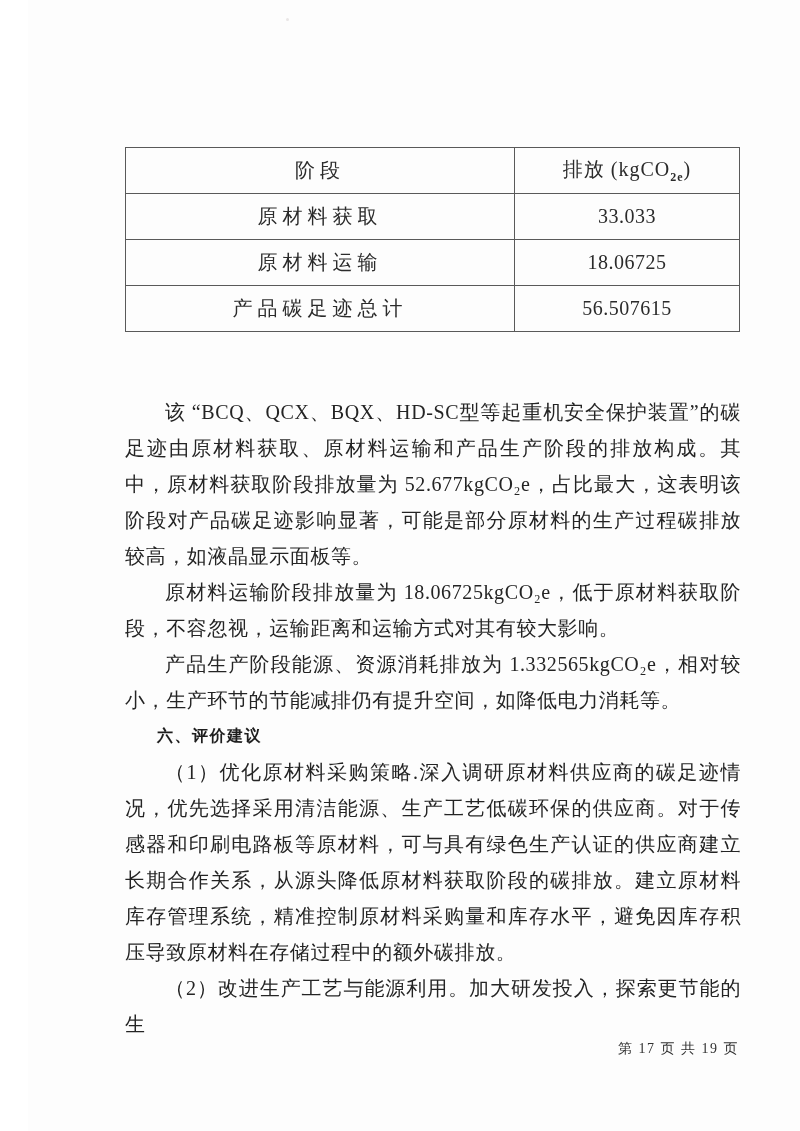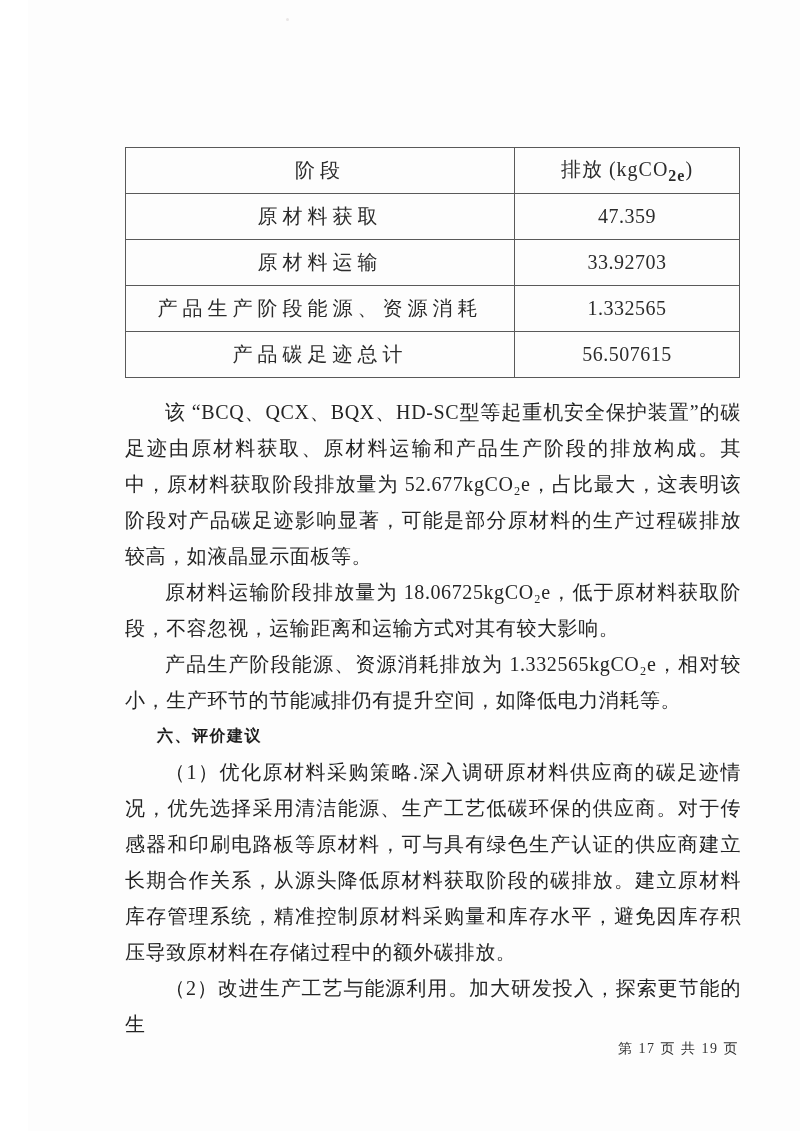--- a/index.html
+++ b/index.html
@@ -31,21 +31,21 @@
     padding: 0;
     text-align: center;
     vertical-align: middle;
     font-size: 20px;
     font-weight: normal;
     color: #2b2b2b;
   }
   table.data-table { border: 1px solid #4c4c4c; }
   th.stage-h { letter-spacing: 5px; }
   th.emission-h { font-weight: bold; letter-spacing: 1px; }
-  th.emission-h sub { font-size: 16px; font-weight: bold; }
+  th.emission-h sub { font-size: 12px; font-weight: bold; }
   td.stage-cell { letter-spacing: 5px; }
   td.emission-cell { letter-spacing: 0.5px; }
   
   .content {
     position: absolute;
     left: 97px;
     top: 394px;
     width: 616px;
     font-size: 20px;
     line-height: 36px;
@@ -102,29 +102,25 @@
       </colgroup>
     <thead>
       <tr>
         <th class="stage-h">阶段</th>
         <th class="emission-h"><span>排放 (kgCO</span><sub>2e</sub><span>)</span></th>
       </tr>
     </thead>
     <tbody>
       <tr>
         <td class="stage-cell">原材料获取</td>
-        <td class="emission-cell">47.359</td>
+        <td class="emission-cell">33.033</td>
       </tr>
       <tr>
         <td class="stage-cell">原材料运输</td>
-        <td class="emission-cell">33.92703</td>
-      </tr>
-      <tr>
-        <td class="stage-cell">产品生产阶段能源、资源消耗</td>
-        <td class="emission-cell">1.332565</td>
+        <td class="emission-cell">18.06725</td>
       </tr>
       <tr>
         <td class="stage-cell">产品碳足迹总计</td>
         <td class="emission-cell">56.507615</td>
       </tr>
     </tbody>
   </table>
 
   <div class="content">
     <p>该 “BCQ、QCX、BQX、HD-SC型等起重机安全保护装置”的碳足迹由原材料获取、原材料运输和产品生产阶段的排放构成。其中，原材料获取阶段排放量为 52.677kgCO₂e，占比最大，这表明该阶段对产品碳足迹影响显著，可能是部分原材料的生产过程碳排放较高，如液晶显示面板等。</p>

